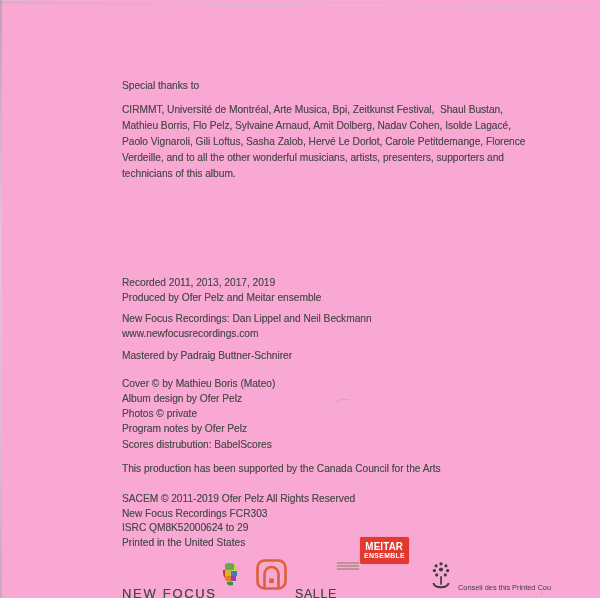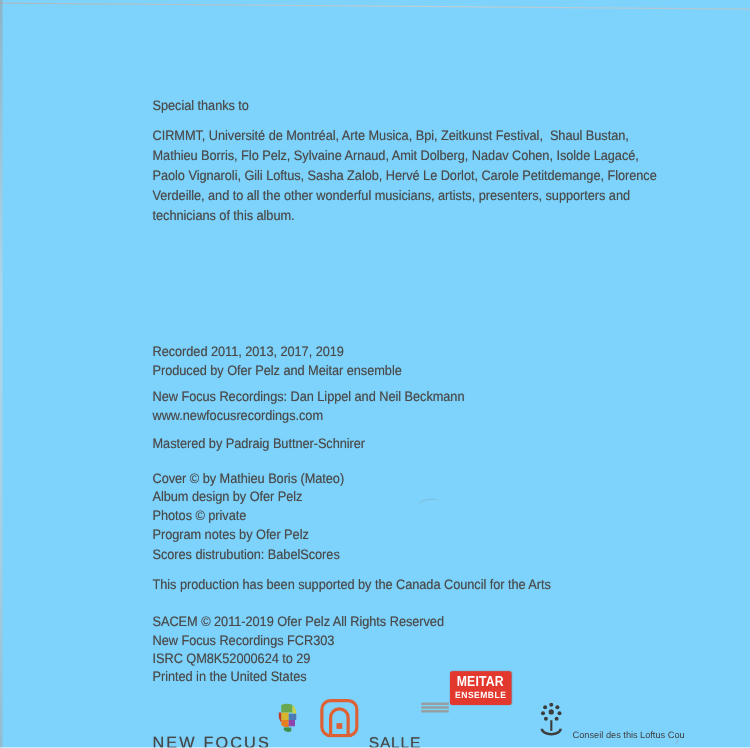--- a/index.html
+++ b/index.html
@@ -1,18 +1,18 @@
 <!DOCTYPE html>
 <html><head>
 <meta charset="utf-8">
 <style>
   html,body { margin:0; padding:0; background:#ffffff; }
   .page {
     position:relative; width:600px; height:598px;
-    background:#7dd3fc; overflow:hidden;
+    background:#f9a8d4; overflow:hidden;
     font-family:"Liberation Sans", sans-serif;
     color:#4a4a4a;
   }
   
   .scan-top {
     position:absolute; left:-4px; top:1.5px; width:612px; height:1.3px;
     background:linear-gradient(90deg,#b2b2b2,#cdcdcd 55%,#c2c2c2);
     transform:rotate(0.45deg); transform-origin:0 0; opacity:.75;
   }
   .scan-left {
@@ -196,17 +196,17 @@
         <rect x="11.2" y="16.2" width="1.7" height="8.5"></rect>
       </g>
       <path d="M4.5,23 a7.5,4.3 0 0 0 15,0" fill="none" stroke="#3d3d3d" stroke-width="2"></path>
     </svg>
   </span>
   <div class="cc-fr">
     <div>Conseil des this</div>
     
   </div>
   <div class="cc-en">
-    <div>Loftus Cou</div>
+    <div>Printed Cou</div>
     
   </div>
 
 </div>
 
 </body></html>

